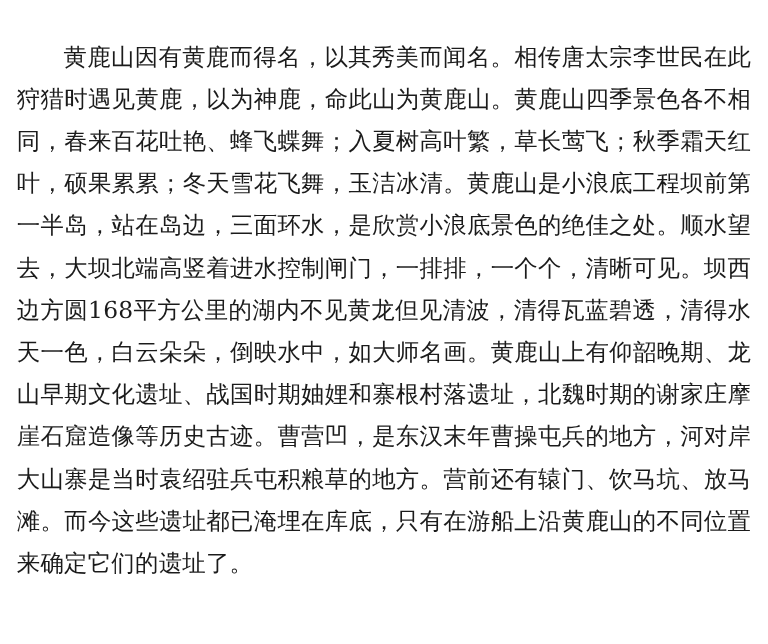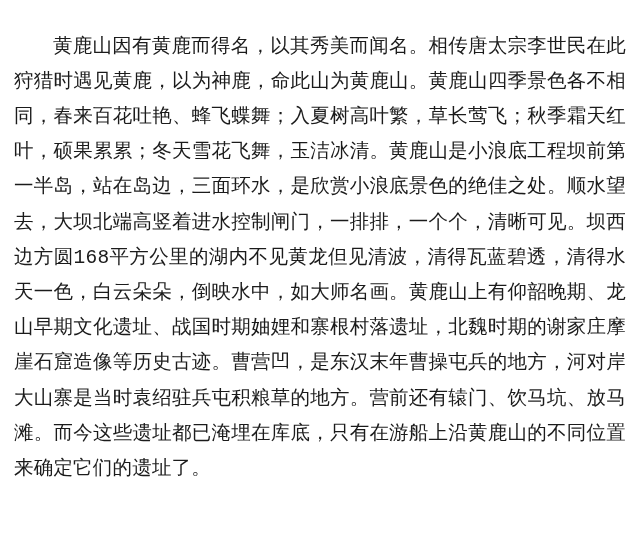--- a/index.html
+++ b/index.html
@@ -22,21 +22,20 @@
   }
   .article {
     font-size: 19.5px;
     line-height: 35.2px;
     color: #1b1b1b;
     text-align: justify;
     text-justify: inter-ideograph;
     letter-spacing: 0.2px;
     text-indent: 2em;
     word-break: break-all;
-    font-family: Liberation Mono, monospace;
     -webkit-font-smoothing: antialiased;
   }
 </style>
 </head>
 <body>
 
 <div class="page">
   <p class="article">黄鹿山因有黄鹿而得名，以其秀美而闻名。相传唐太宗李世民在此狩猎时遇见黄鹿，以为神鹿，命此山为黄鹿山。黄鹿山四季景色各不相同，春来百花吐艳、蜂飞蝶舞；入夏树高叶繁，草长莺飞；秋季霜天红叶，硕果累累；冬天雪花飞舞，玉洁冰清。黄鹿山是小浪底工程坝前第一半岛，站在岛边，三面环水，是欣赏小浪底景色的绝佳之处。顺水望去，大坝北端高竖着进水控制闸门，一排排，一个个，清晰可见。坝西边方圆168平方公里的湖内不见黄龙但见清波，清得瓦蓝碧透，清得水天一色，白云朵朵，倒映水中，如大师名画。黄鹿山上有仰韶晚期、龙山早期文化遗址、战国时期妯娌和寨根村落遗址，北魏时期的谢家庄摩崖石窟造像等历史古迹。曹营凹，是东汉末年曹操屯兵的地方，河对岸大山寨是当时袁绍驻兵屯积粮草的地方。营前还有辕门、饮马坑、放马滩。而今这些遗址都已淹埋在库底，只有在游船上沿黄鹿山的不同位置来确定它们的遗址了。</p>
 </div>
 

